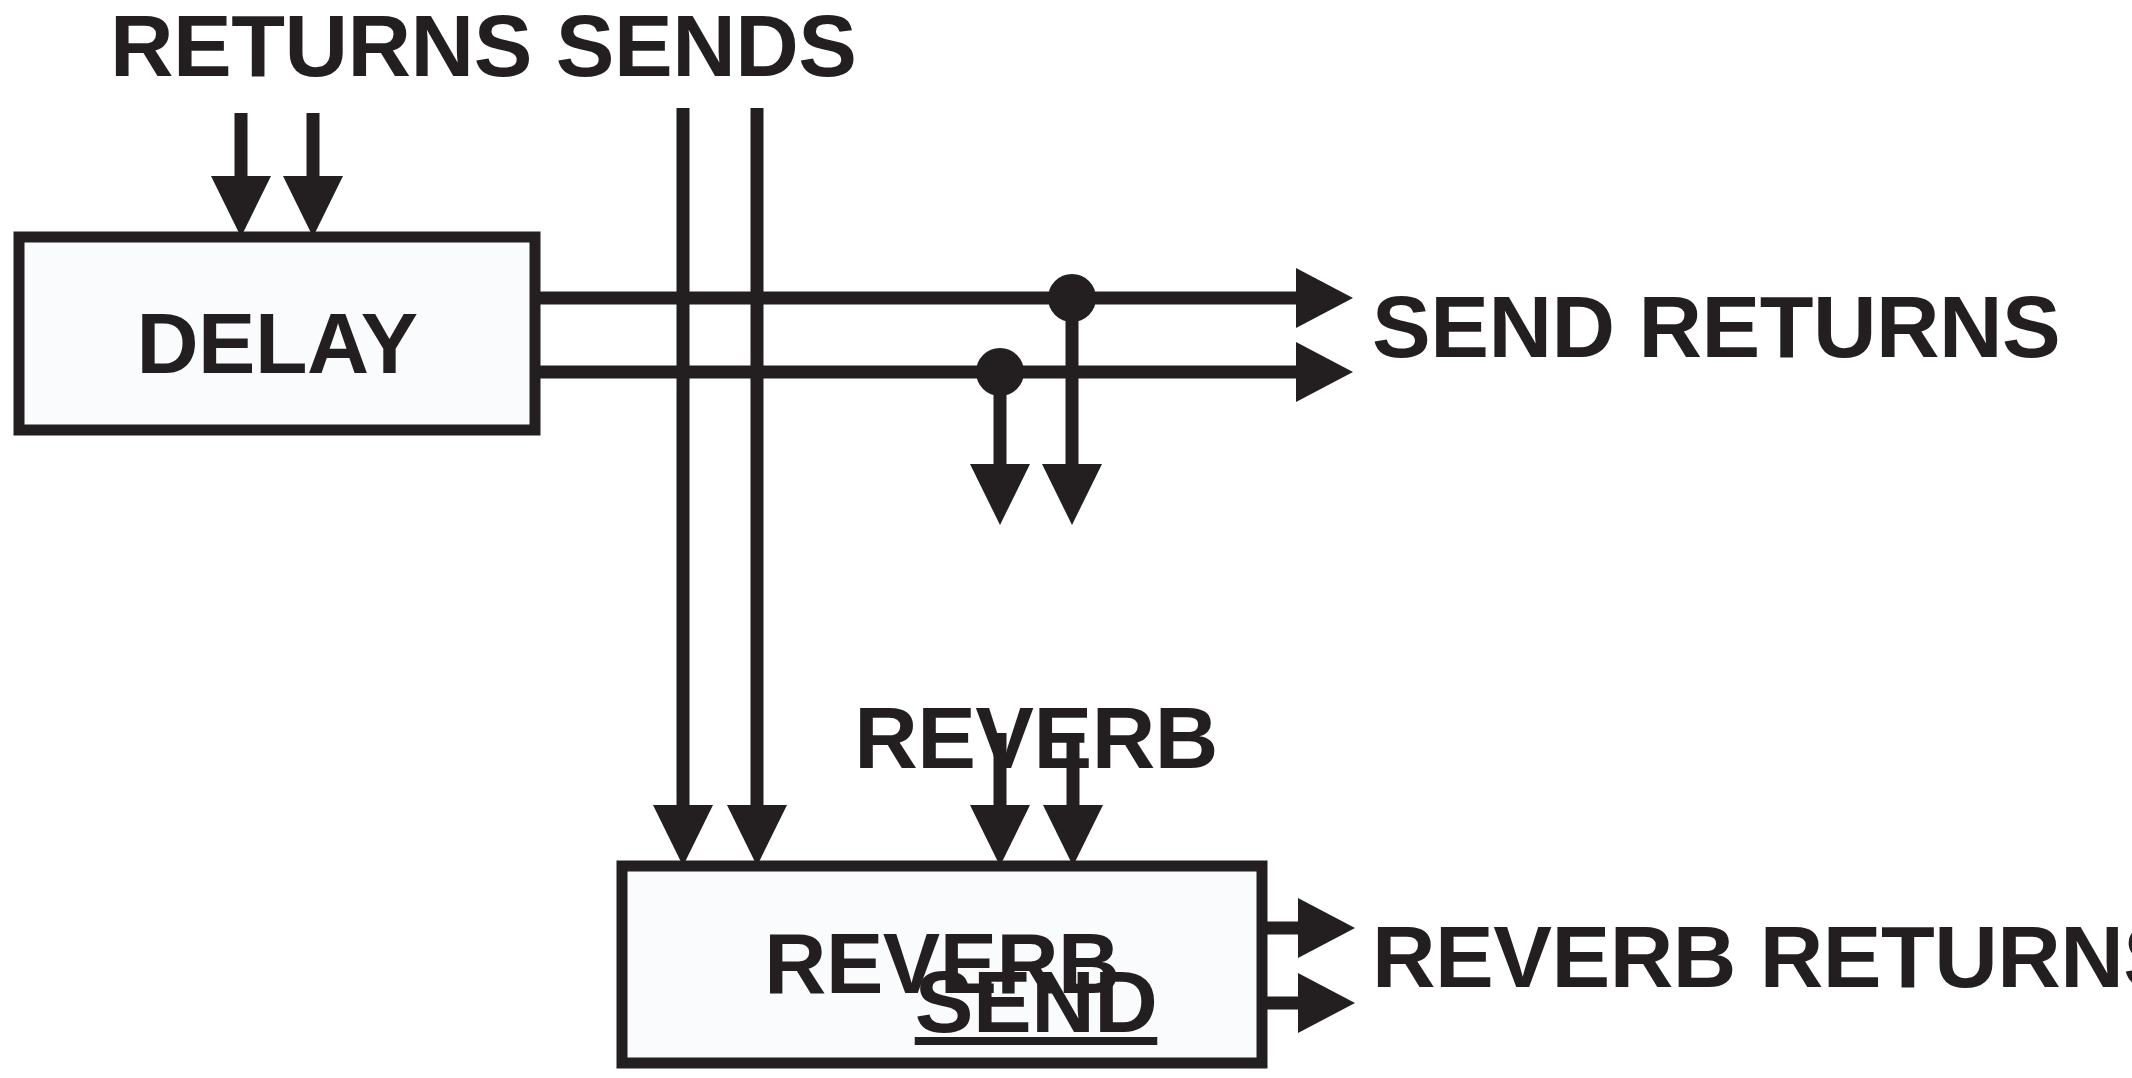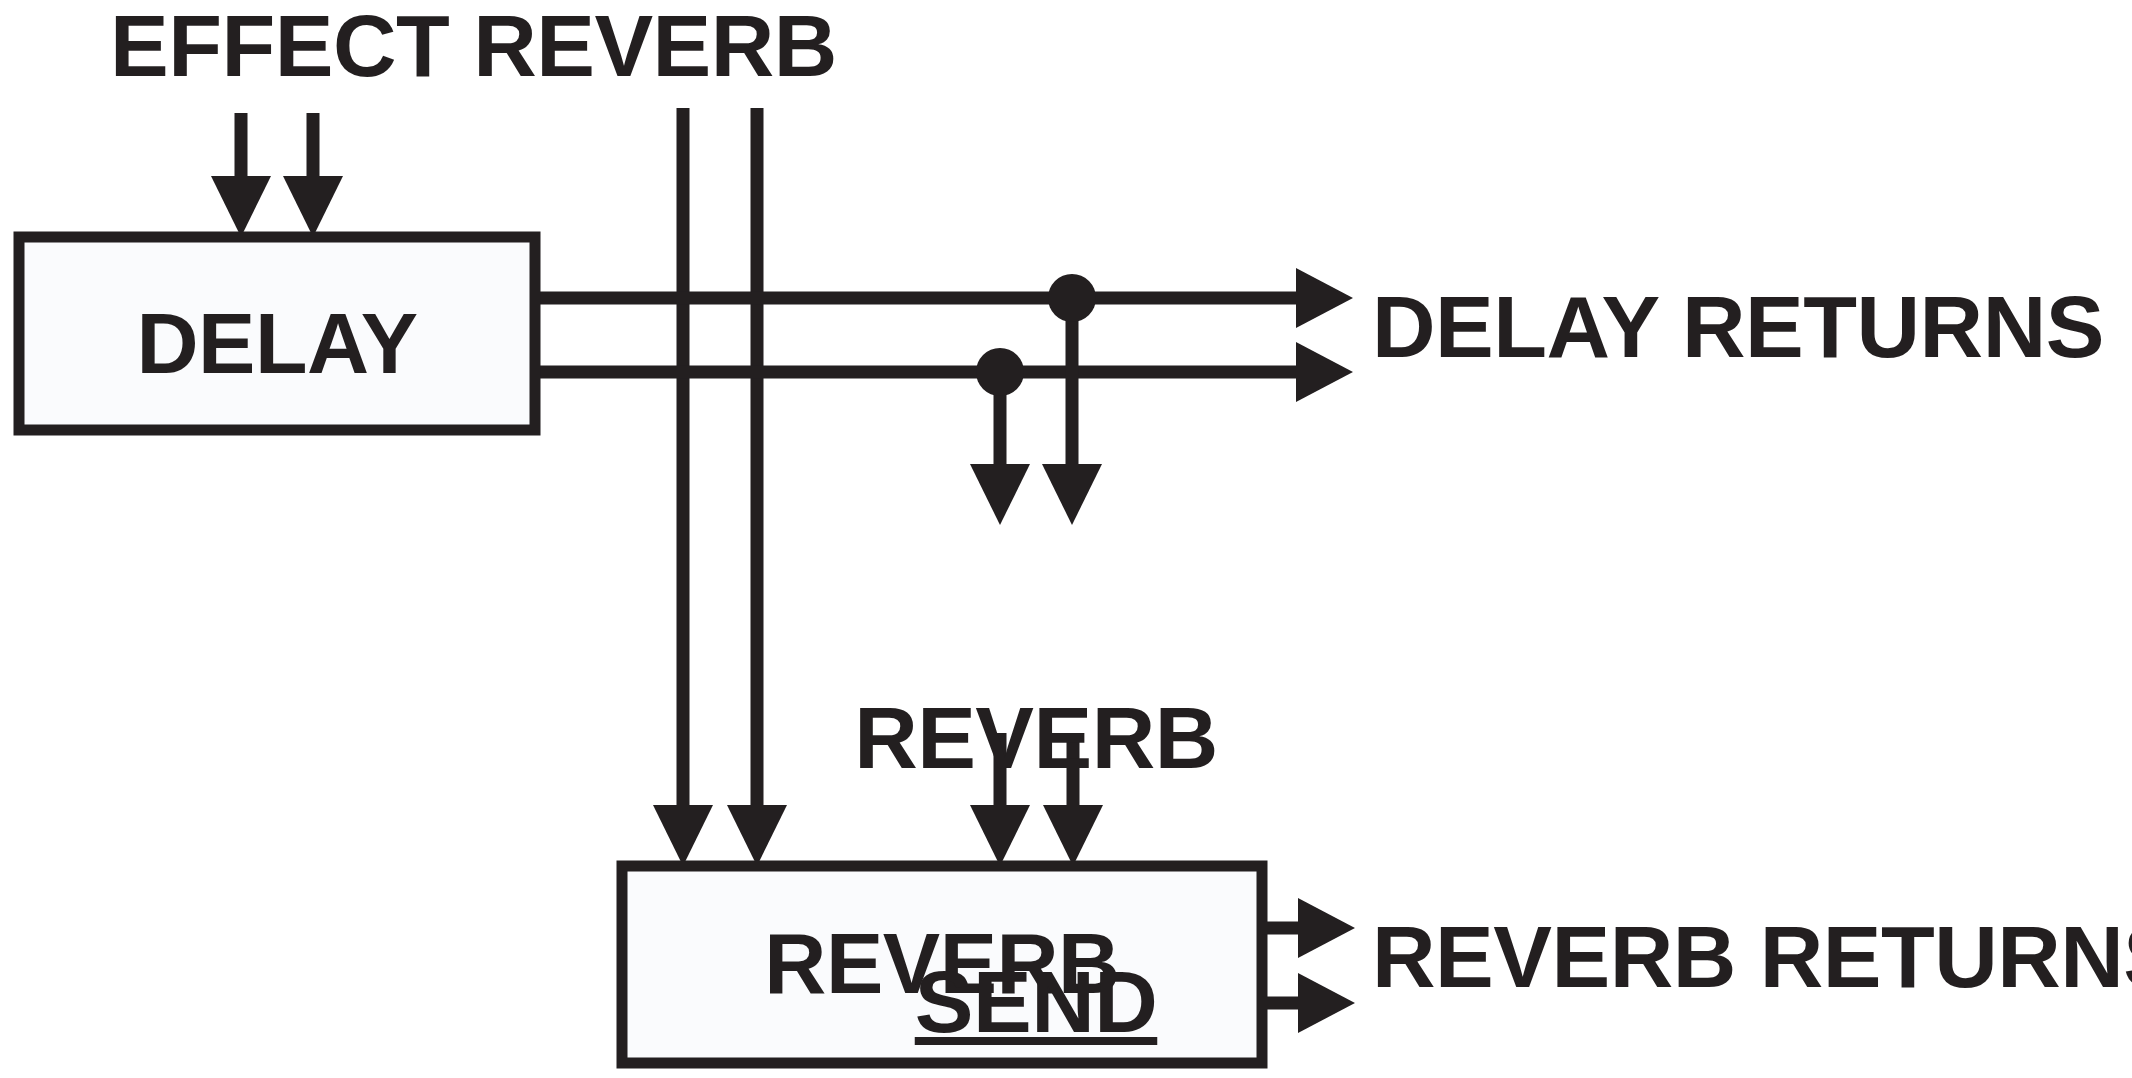--- a/index.html
+++ b/index.html
@@ -120,23 +120,23 @@
     <g>
       <circle cx="1072" cy="298" r="24" fill="#231f20"></circle>
       <circle cx="1000" cy="372" r="24" fill="#231f20"></circle>
     </g>
   </svg>
 
   <div class="dlabel box-label center" style="left:19px; top:300px; width:516px;">DELAY</div>
 
   <div class="dlabel box-label center" style="left:622px; top:920px; width:640px;">REVERB</div>
 
-  <div class="dlabel flow-label center" style="left:110px; top:2px; width:520px;">EFFECT REVERB</div>
+  <div class="dlabel flow-label center" style="left:110px; top:2px; width:520px;">RETURNS SENDS</div>
 
-  <div class="dlabel flow-label left" style="left:1372px; top:283px;">DELAY RETURNS</div>
+  <div class="dlabel flow-label left" style="left:1372px; top:283px;">SEND RETURNS</div>
 
   <div class="dlabel flow-label left" style="left:1372px; top:913px;">REVERB RETURNS</div>
 
   <div class="dlabel stack-label" style="left:826px; top:518px; width:420px;">
     <span>REVERB</span>
     <span style="margin-top:0;text-decoration:underline;">SEND</span>
   </div>
 
 </div>
 

